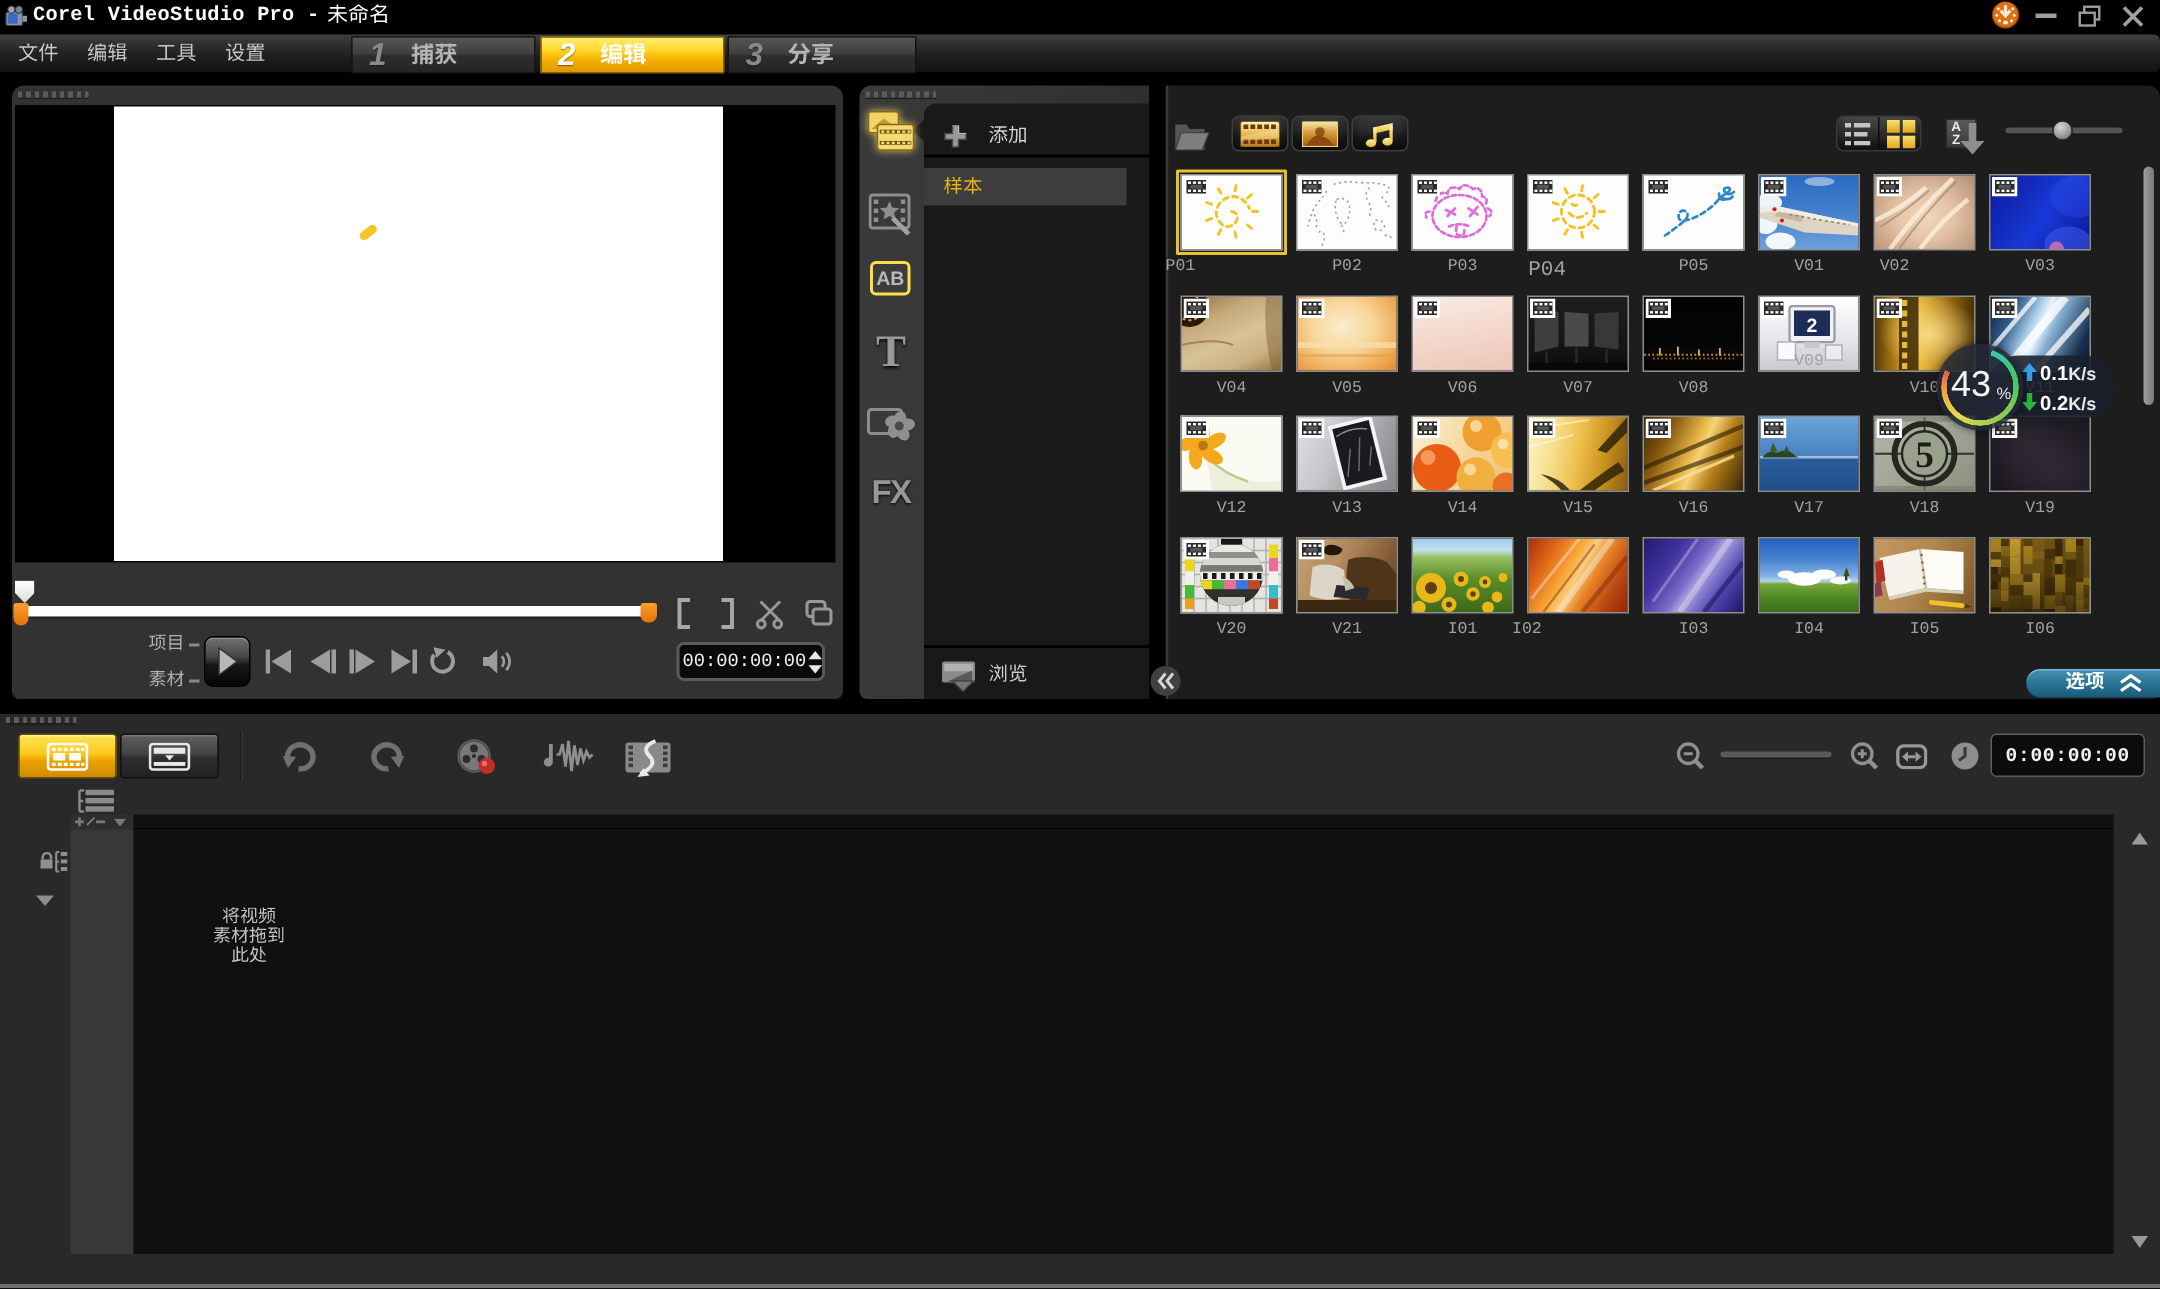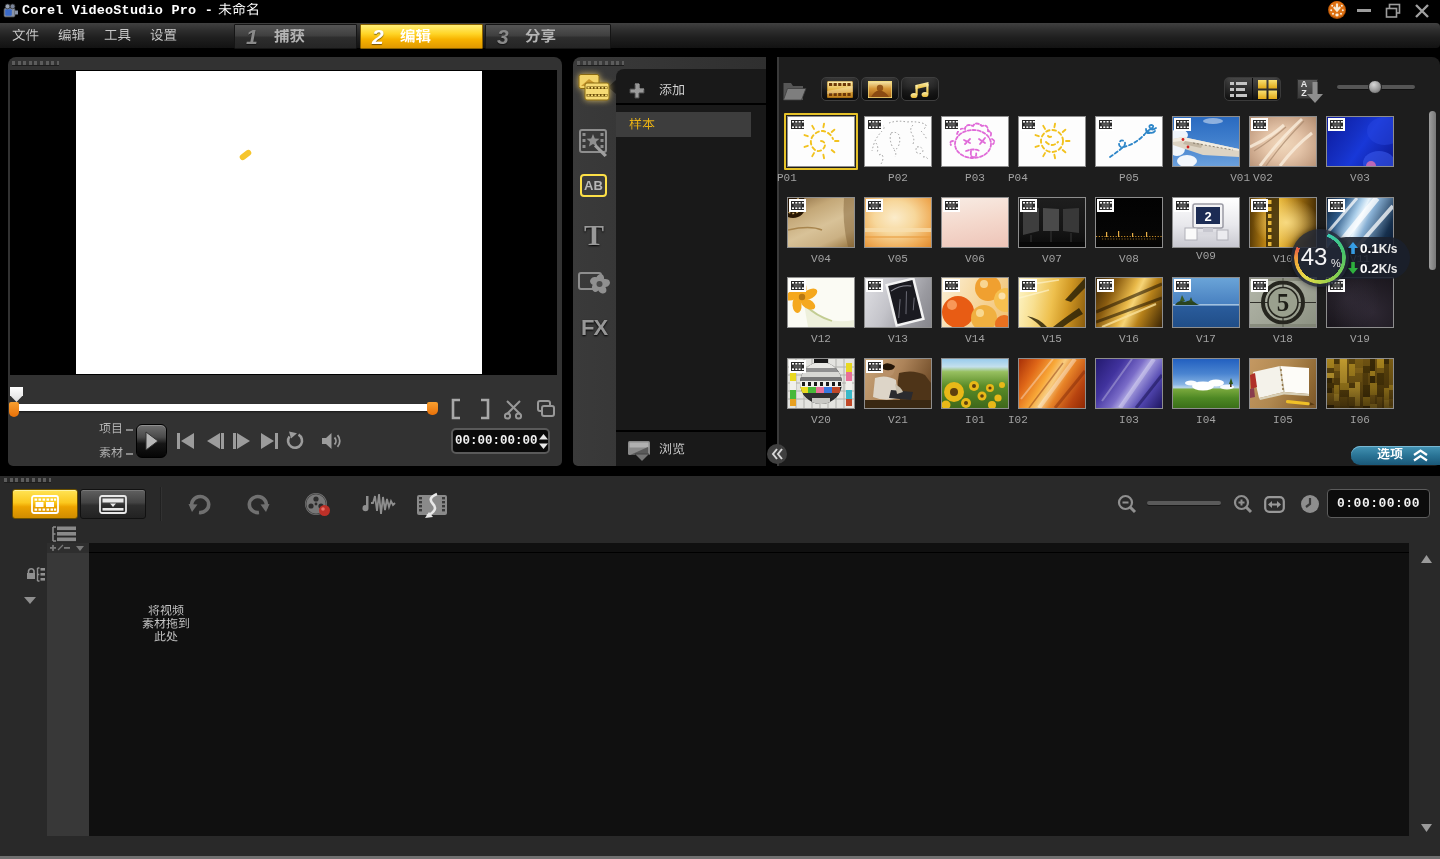--- a/index.html
+++ b/index.html
@@ -122,21 +122,21 @@
         <path d="M57 3 L70 16 M70 3 L57 16"></path>
         <circle cx="57.5" cy="18" r="2.6"></circle>
         <circle cx="68.5" cy="18" r="2.6"></circle>
       </g>
 <g stroke="#989898" stroke-width="2" fill="none">
         <rect x="88" y="3" width="12" height="10" rx="2"></rect>
         <rect x="92" y="8" width="12" height="10" rx="2" fill="#323232"></rect>
       </g>
 </svg>
 <div class="abs" style="left:451px;top:428px;width:99px;height:26px;background:#0a0a0a;border:2px solid #5a5a5a;border-radius:5px"></div>
-<div class="abs mono" style="left:455px;top:434px;width:80px;font-size:12.5px;font-weight:bold;color:#f2f2f2;letter-spacing:0px;text-align:center">00:00:00:00</div>
+<div class="abs mono" style="left:455px;top:434px;width:80px;font-size:12.5px;font-weight:normal;color:#f2f2f2;letter-spacing:0px;text-align:center">00:00:00:00</div>
 <svg class="abs" style="left:538px;top:433px" width="11" height="17" viewBox="0 0 11 17">
       <path d="M5.5 1 L10 6.5 L1 6.5 Z" fill="#e8e8e8"></path>
       <path d="M5.5 16 L10 10.5 L1 10.5 Z" fill="#e8e8e8"></path>
     </svg>
 <div class="abs" style="left:573px;top:57px;width:193px;height:409px;background:linear-gradient(90deg,#3a3a3a,#2f2f2f);border-radius:8px 0 0 5px"></div>
 <div class="abs dots" style="left:577px;top:61px;width:47px"></div>
 <div class="abs" style="left:616px;top:69px;width:150px;height:397px;background:#191919;border-radius:8px 0 0 0"></div>
 <div class="abs" style="left:608px;top:80px;width:0;height:0;border-top:7px solid transparent;border-bottom:7px solid transparent;border-right:8px solid #191919"></div>
 <svg class="abs" style="left:577px;top:73px" width="34" height="30" viewBox="0 0 34 30" filter="drop-shadow(0 0 3px rgba(255,220,120,.8))">
 <rect x="2" y="1.5" width="20" height="14" rx="2" fill="#f3d469" stroke="#8a6a10" stroke-width="1"></rect>
@@ -421,21 +421,21 @@
           <rect x="9.6" y="3" width="2" height="1.6"></rect>
           <rect x="12.9" y="3" width="2" height="1.6"></rect>
           <rect x="3" y="8.4" width="2" height="1.6"></rect>
           <rect x="6.3" y="8.4" width="2" height="1.6"></rect>
           <rect x="9.6" y="8.4" width="2" height="1.6"></rect>
           <rect x="12.9" y="8.4" width="2" height="1.6"></rect>
         </g>
         <rect x="4.5" y="5.2" width="8" height="2.6" fill="#555"></rect>
       </svg>
     </div>
-<div class="abs mono" style="left:1008px;top:172px;width:88px;text-align:left;font-size:11px;color:#a2a2a2">P04</div>
+<div class="abs mono" style="left:956px;top:172px;width:88px;text-align:right;font-size:14px;color:#a2a2a2">P04</div>
 <div class="abs" style="left:1095px;top:116px;width:68px;height:51px;background:#fdfdfd;border:1px solid #8e8e8e;overflow:hidden">
       <svg width="66" height="49" viewBox="0 0 66 49" stroke="#2e86c8" stroke-width="1.8" fill="none" stroke-linecap="round">
         <path d="M14 40 Q20 36 26 31 Q31 27 28 24 Q24 22 23 27 Q23 32 31 29 Q40 26 48 18" stroke-dasharray="3.5 2.5"></path>
         <path d="M48 18 Q52 13 55 12 Q59 9 56 8 Q52 8 54 11 Q56 14 60 11 M52 15 Q57 17 59 14 M50 12 Q50 17 54 16"></path>
       </svg>
       <svg class="abs" style="left:1px;top:1px" width="17" height="13" viewBox="0 0 17 13">
         <rect width="17" height="13" fill="#fff"></rect>
         <rect x="2" y="2" width="13" height="9" fill="#2a2a2a"></rect>
         <g fill="#fff">
           <rect x="3" y="3" width="2" height="1.6"></rect>
@@ -475,21 +475,21 @@
           <rect x="9.6" y="3" width="2" height="1.6"></rect>
           <rect x="12.9" y="3" width="2" height="1.6"></rect>
           <rect x="3" y="8.4" width="2" height="1.6"></rect>
           <rect x="6.3" y="8.4" width="2" height="1.6"></rect>
           <rect x="9.6" y="8.4" width="2" height="1.6"></rect>
           <rect x="12.9" y="8.4" width="2" height="1.6"></rect>
         </g>
         <rect x="4.5" y="5.2" width="8" height="2.6" fill="#555"></rect>
       </svg>
     </div>
-<div class="abs mono" style="left:1162px;top:172px;width:88px;text-align:right;font-size:11px;color:#a2a2a2">V01</div>
+<div class="abs mono" style="left:1162px;top:172px;width:88px;text-align:center;font-size:11px;color:#a2a2a2">V01</div>
 <div class="abs" style="left:1249px;top:116px;width:68px;height:51px;background:radial-gradient(ellipse at 50% 55%,#f0d8bc 0%,#e4c4a8 40%,#c8a488 75%,#b08c70 100%);border:1px solid #8e8e8e;overflow:hidden">
       <svg width="66" height="49" viewBox="0 0 66 49">
         <g stroke="#faeedd" stroke-width="3" fill="none" opacity=".8">
           <path d="M10 49 Q28 24 52 2"></path>
           <path d="M30 49 Q44 30 62 16"></path>
           <path d="M0 30 Q18 22 34 8"></path>
         </g>
         <g stroke="#a8886c" stroke-width="1.2" fill="none" opacity=".7">
           <path d="M16 49 Q32 26 54 4"></path>
           <path d="M4 34 Q20 24 36 10"></path>
@@ -677,21 +677,21 @@
           <rect x="9.6" y="3" width="2" height="1.6"></rect>
           <rect x="12.9" y="3" width="2" height="1.6"></rect>
           <rect x="3" y="8.4" width="2" height="1.6"></rect>
           <rect x="6.3" y="8.4" width="2" height="1.6"></rect>
           <rect x="9.6" y="8.4" width="2" height="1.6"></rect>
           <rect x="12.9" y="8.4" width="2" height="1.6"></rect>
         </g>
         <rect x="4.5" y="5.2" width="8" height="2.6" fill="#555"></rect>
       </svg>
     </div>
-<div class="abs mono" style="left:1162px;top:250px;width:88px;text-align:center;font-size:11px;color:#a2a2a2">V09</div>
+<div class="abs mono" style="left:1162px;top:235px;width:88px;text-align:center;font-size:11px;color:#a2a2a2">V09</div>
 <div class="abs" style="left:1249px;top:197px;width:68px;height:51px;background:linear-gradient(90deg,#5a3c06 0%,#b88012 22%,#e8b83a 45%,#d4a02a 55%,#8a5e0c 80%,#4a3004 100%);border:1px solid #8e8e8e;overflow:hidden">
       <svg width="66" height="49" viewBox="0 0 66 49">
         <defs>
           <radialGradient id="g10" cx=".55" cy=".5">
             <stop offset="0" stop-color="#fbe08a" stop-opacity=".9"></stop>
             <stop offset="1" stop-color="#fbe08a" stop-opacity="0"></stop>
           </radialGradient>
         </defs>
         <rect width="66" height="49" fill="url(#g10)"></rect>
         <rect x="16" y="0" width="13" height="49" fill="#3a2804" opacity=".85"></rect>

